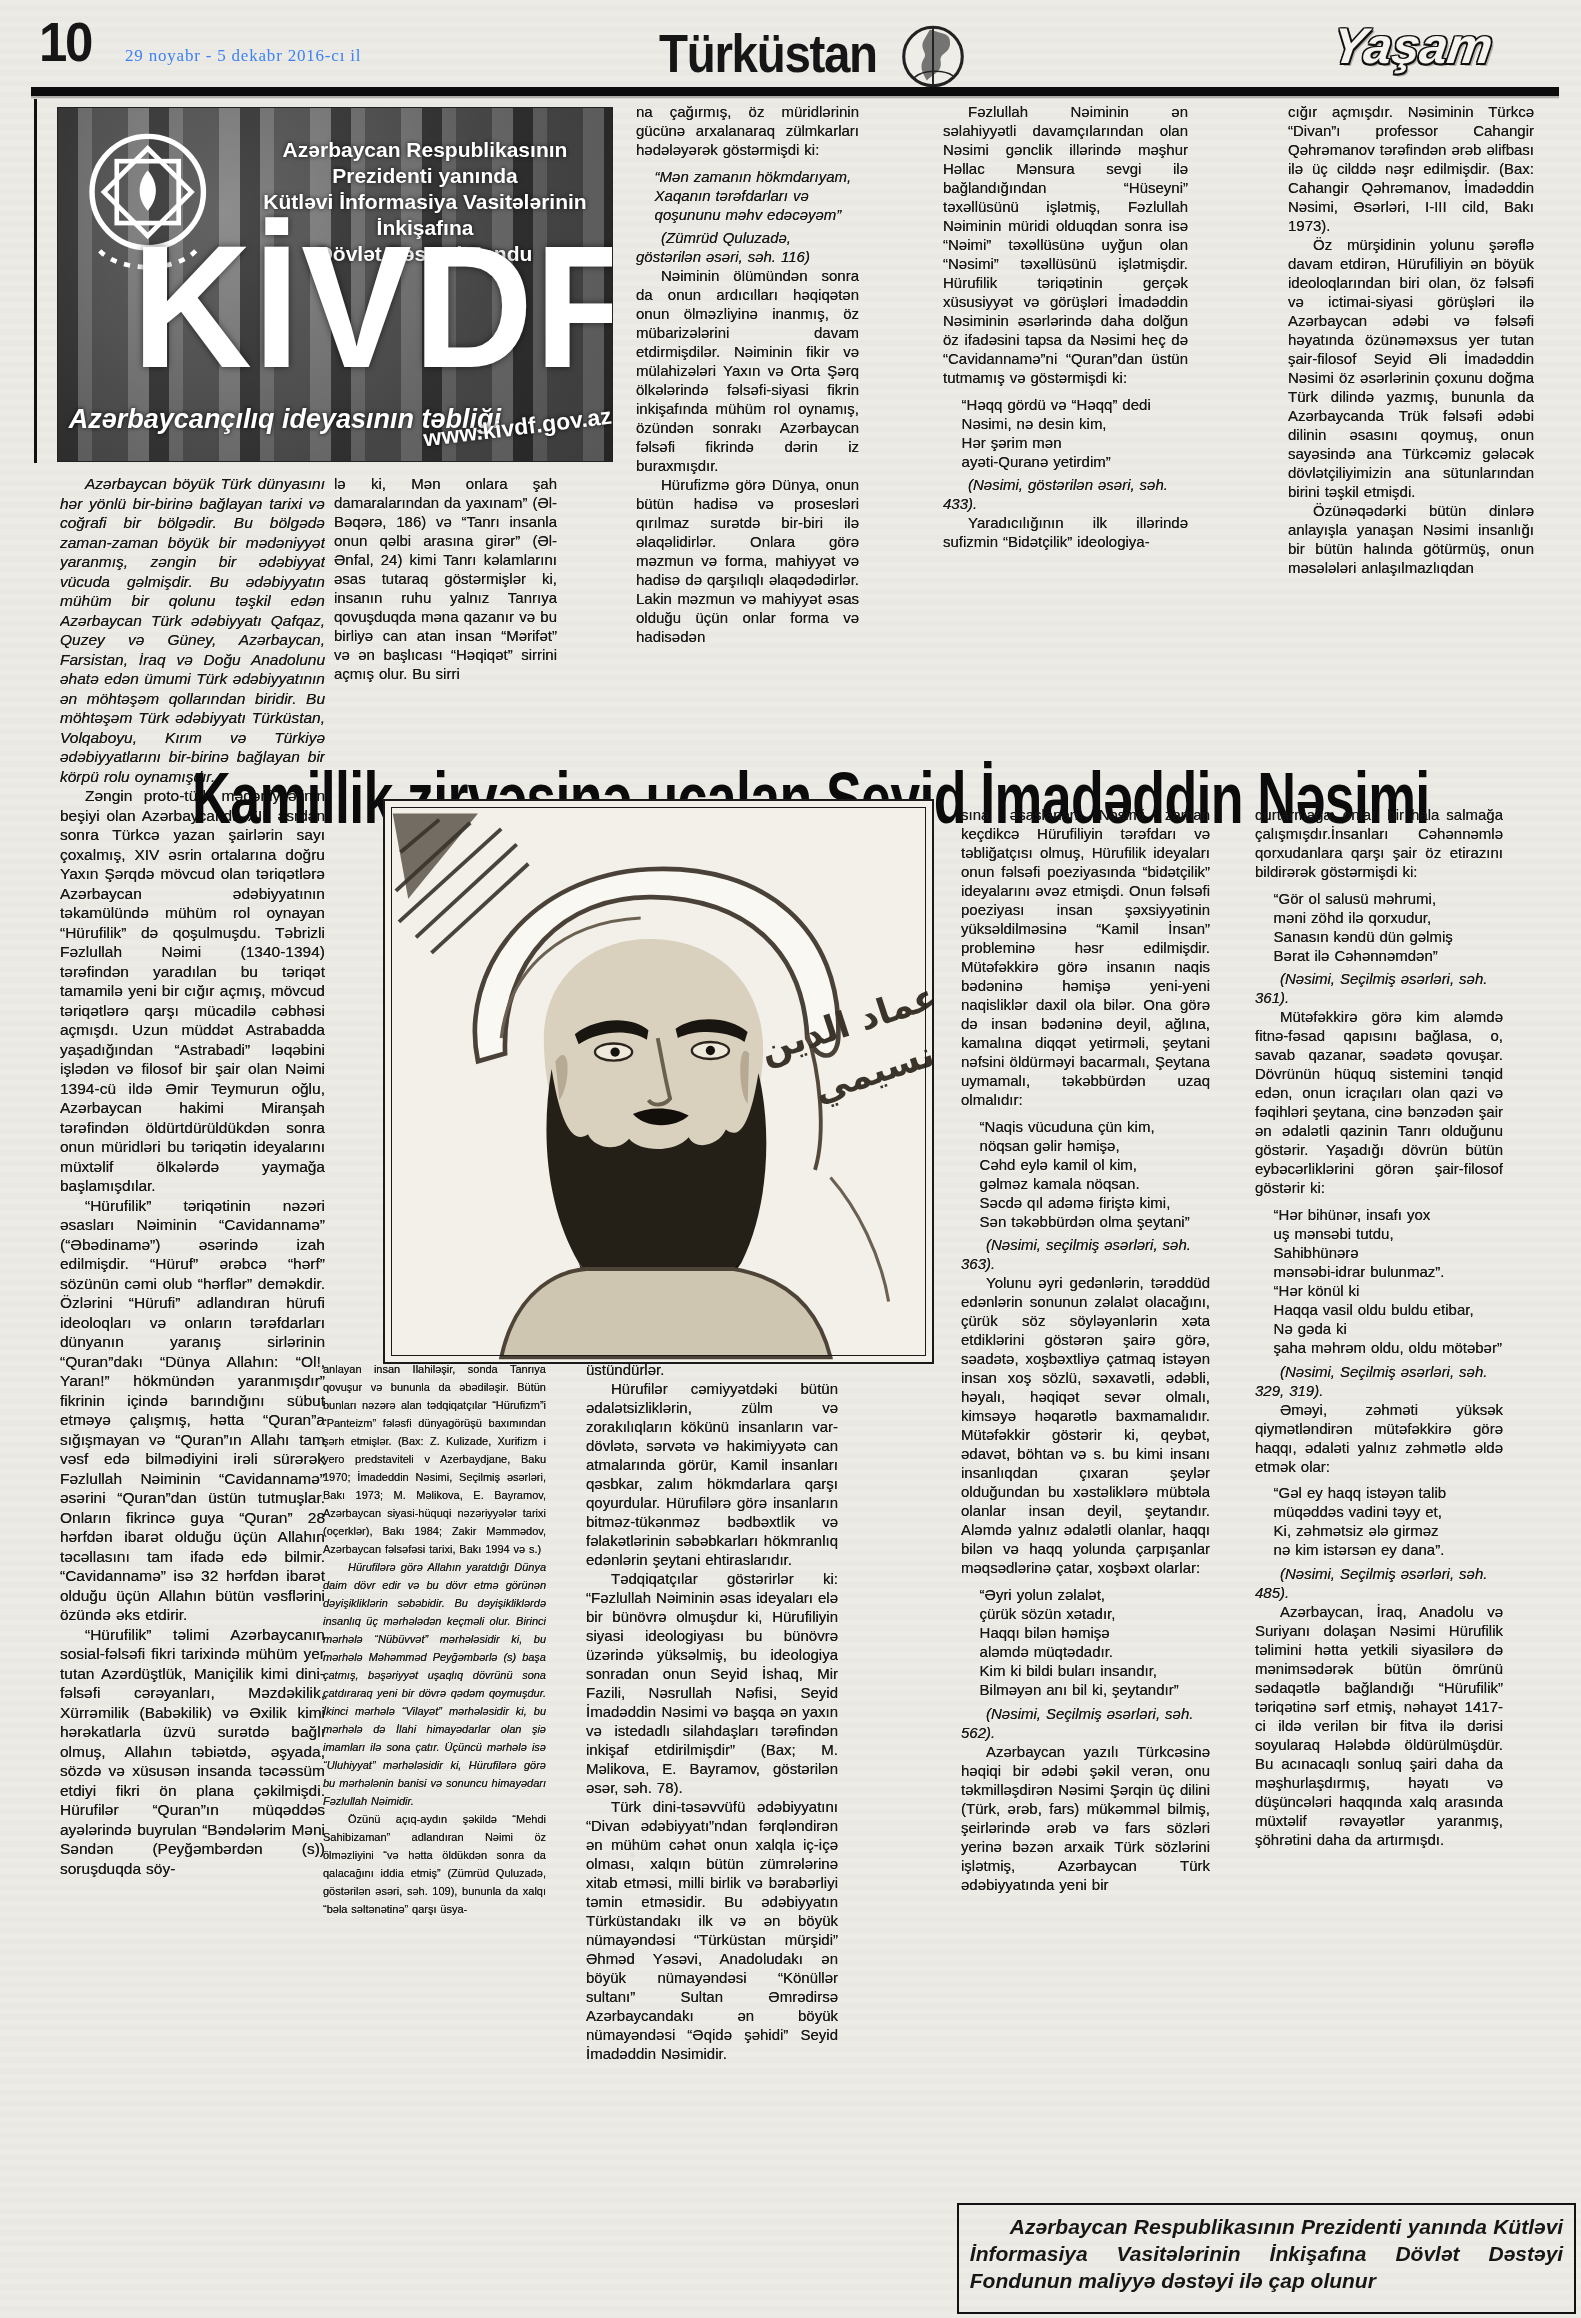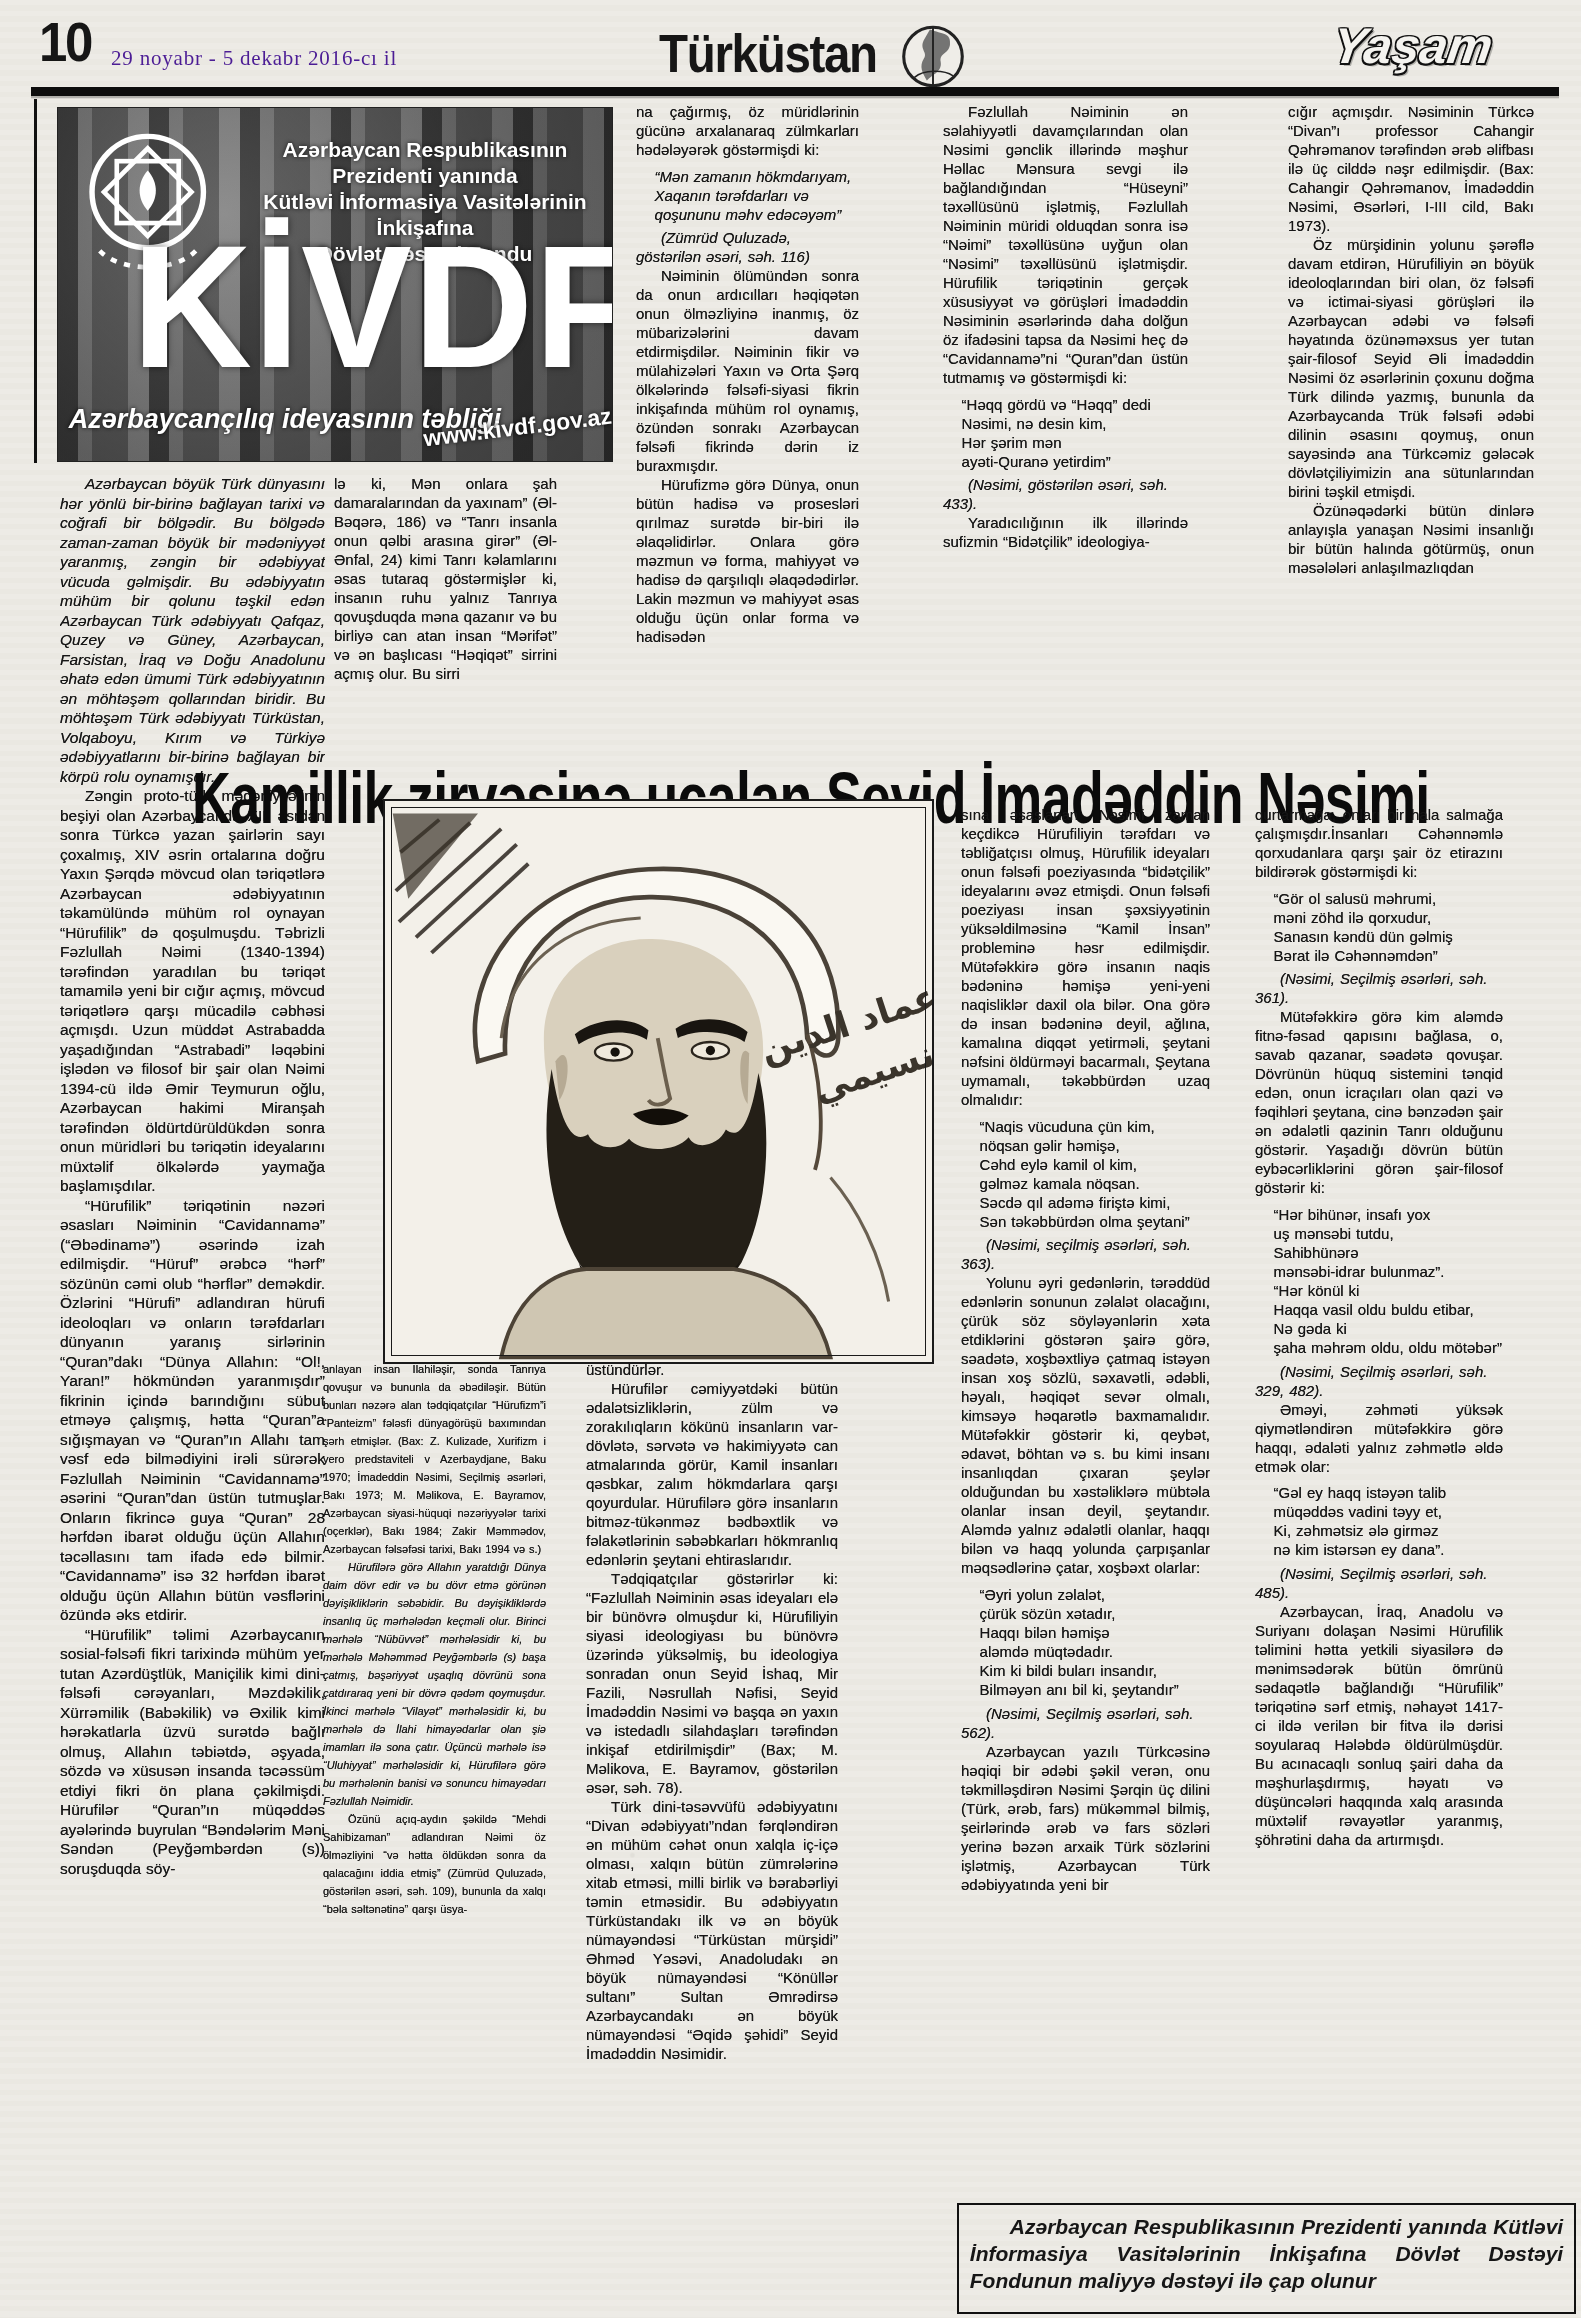--- a/index.html
+++ b/index.html
@@ -8,21 +8,21 @@
     background:
       radial-gradient(circle at 18% 35%, rgba(0,0,0,.045) 0 1.5px, transparent 2.3px),
       radial-gradient(circle at 72% 64%, rgba(0,0,0,.05) 0 1.2px, transparent 2.3px),
       radial-gradient(circle at 40% 80%, rgba(0,0,0,.04) 0 1.5px, transparent 3.1px),
       repeating-linear-gradient(180deg,#edebe6 0 5.4px,#eae8e2 5.4px 10.8px);
     font-family:"Liberation Sans", sans-serif;color:#161616;overflow:hidden;
   }
   .abs{position:absolute;}
   
   .pagenum{left:39px;top:9.3px;font-size:51px;font-weight:800;letter-spacing:-2.3px;transform:scaleY(1.1);transform-origin:top left;}
-  .date{left:111px;top:46px;font-family:"Liberation Serif",serif;font-size:21px;letter-spacing:0.8px;color:#4c1d95;}
+  .date{left:125px;top:46px;font-family:"Liberation Serif",serif;font-size:17px;letter-spacing:0.8px;color:#3b82f6;}
   .masthead{left:659px;top:21.7px;font-size:54px;font-weight:800;letter-spacing:-1.5px;transform:scaleX(.88);transform-origin:left;}
   .globe{left:896px;top:23px;}
   .section-name{left:1333px;top:17px;font-size:50px;font-weight:700;font-style:italic;
     color:#f4f3ef;transform:skewX(-8deg);
     text-shadow:1.5px 0 #111,-1.5px 0 #111,0 1.5px #111,0 -1.5px #111,1.5px 1.5px #111,-1.5px -1.5px #111,1.5px -1.5px #111,-1.5px 1.5px #111,3.1px 3.1px 0 rgba(0,0,0,.25);}
   .toprule{left:31px;top:87px;width:1528px;height:8.5px;background:#0d0d0d;box-shadow:0 2.3px 0 rgba(0,0,0,.25);}
   .leftline{left:34px;top:99px;width:3.1px;height:364px;background:#111;}
 
   
   .kivdf{left:58px;top:108px;width:554px;height:353px;color:#fff;overflow:hidden;
@@ -219,21 +219,21 @@
     <p class="cite">(Nəsimi, Seçilmiş əsərləri, səh. 361).</p>
     <p>Mütəfəkkirə görə kim aləmdə fitnə-fəsad qapısını bağlasa, o, savab qazanar, səadətə qovuşar. Dövrünün hüquq sistemini tənqid edən, onun icraçıları olan qazi və fəqihləri şeytana, cinə bənzədən şair ən ədalətli qazinin Tanrı olduğunu göstərir. Yaşadığı dövrün bütün eybəcərliklərini görən şair-filosof göstərir ki:</p>
     <p class="verse">“Hər bihünər, insafı yox
 uş mənsəbi tutdu,
 Sahibhünərə
 mənsəbi-idrar bulunmaz”.
 “Hər könül ki
 Haqqa vasil oldu buldu etibar,
 Nə gəda ki
 şaha məhrəm oldu, oldu mötəbər”</p>
-    <p class="cite">(Nəsimi, Seçilmiş əsərləri, səh. 329, 482).</p>
+    <p class="cite">(Nəsimi, Seçilmiş əsərləri, səh. 329, 319).</p>
     <p>Əməyi, zəhməti yüksək qiymətləndirən mütəfəkkirə görə haqqı, ədaləti yalnız zəhmətlə əldə etmək olar:</p>
     <p class="verse">“Gəl ey haqq istəyən talib
 müqəddəs vadini təyy et,
 Ki, zəhmətsiz ələ girməz
 nə kim istərsən ey dana”.</p>
     <p class="cite">(Nəsimi, Seçilmiş əsərləri, səh. 485).</p>
     <p>Azərbaycan, İraq, Anadolu və Suriyanı dolaşan Nəsimi Hürufilik təlimini hətta yetkili siyasilərə də mənimsədərək bütün ömrünü sədaqətlə bağlandığı “Hürufilik” təriqətinə sərf etmiş, nəhayət 1417-ci ildə verilən bir fitva ilə dərisi soyularaq Hələbdə öldürülmüşdür. Bu acınacaqlı sonluq şairi daha da məşhurlaşdırmış, həyatı və düşüncələri haqqında xalq arasında müxtəlif rəvayətlər yaranmış, şöhrətini daha da artırmışdı.</p>
   </section>
 
   <div class="abs footerbox">

